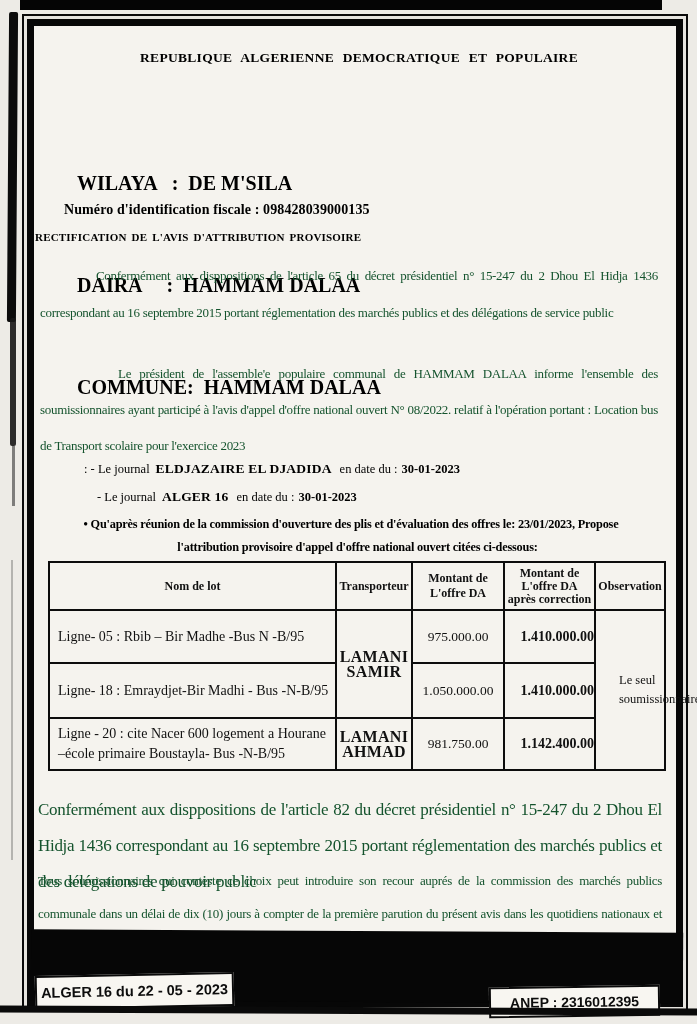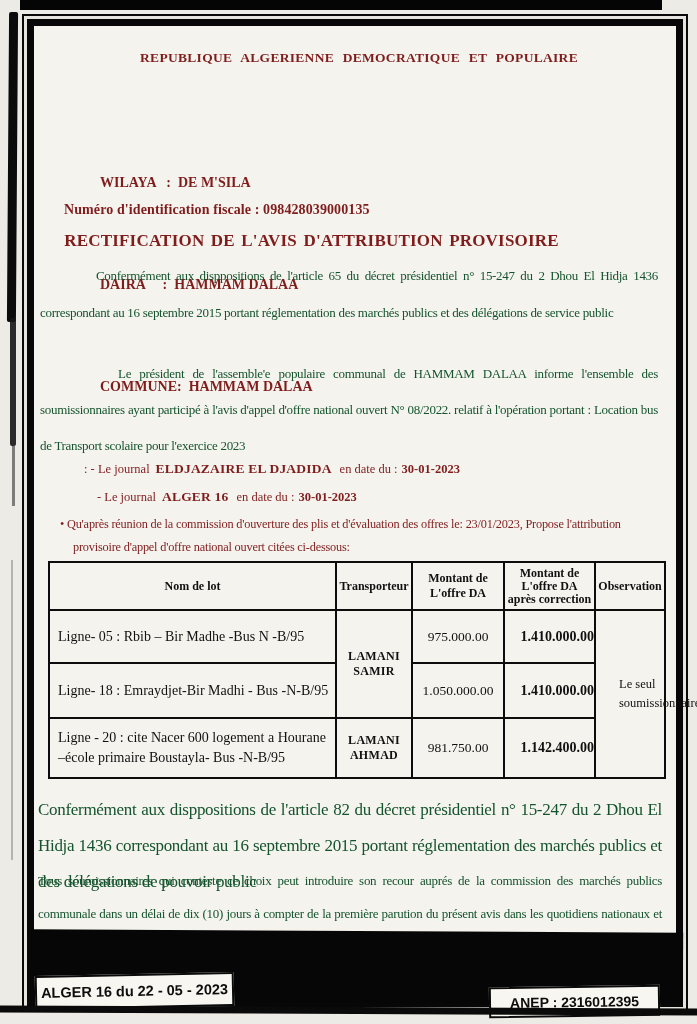--- a/index.html
+++ b/index.html
@@ -11,57 +11,57 @@
   .topbar { position:absolute; left:20px; top:0; width:642px; height:10px; background:#050505; }
   .edge-a { position:absolute; left:8px; top:12px; width:9px; height:310px; background:#0b0b0b; border-radius:2px; transform:rotate(.4deg); }
   .edge-b { position:absolute; left:10px; top:318px; width:6px; height:128px; background:#161616; opacity:.9; border-radius:2px; }
   .edge-c { position:absolute; left:12px; top:446px; width:3px; height:60px; background:#222; opacity:.55; }
   .edge-d { position:absolute; left:11px; top:560px; width:2px; height:300px; background:#333; opacity:.3; }
 
   
   .frame-outer { position:absolute; left:22px; top:14px; width:666px; height:998px; border:2px solid #0a0a0a; background:#e6e4df; }
   .frame-inner { position:absolute; left:3px; top:3px; right:3px; bottom:3px; border:7px solid #070707; background:#f5f3ee; }
 
-  .abs { position:absolute; color:#7f1d1d; }
+  .abs { position:absolute; color:#000000; }
 
   .republic-title { left:35px; top:50px; width:648px; text-align:center; font-weight:bold; font-size:13.5px; letter-spacing:.3px; word-spacing:5px; }
 
-  .admin-block { left:100px; top:98px; font-weight:bold; font-size:14px; white-space:pre; line-height:34px; }
+  .admin-block { left:77px; top:98px; font-weight:bold; font-size:20px; white-space:pre; line-height:34px; }
   .admin-line { display:block; }
 
   .fiscal-line { left:64px; top:202px; font-weight:bold; font-size:14px; letter-spacing:.1px; }
 
-  .doc-title { left:35px; top:231px; width:553px; text-align:center; font-weight:bold; font-size:17px; word-spacing:2px; letter-spacing:.2px; }
+  .doc-title { left:35px; top:231px; width:553px; text-align:left; font-weight:bold; font-size:11px; word-spacing:2px; letter-spacing:.2px; }
 
   .para { text-align:justify; font-size:13px; letter-spacing:-.3px; color:#14532d; }
   .p1 { left:40px; top:257px; width:618px; line-height:37px; text-indent:56px; }
   .p2 { left:40px; top:356px; width:618px; line-height:36px; text-indent:78px; }
   .p3 { left:38px; top:792px; width:624px; line-height:36px; font-size:17px; }
   .p4 { left:38px; top:864px; width:624px; line-height:33px; font-size:13px; }
 
   .journal { font-size:12.5px; white-space:nowrap;text-align:right; }
   .j1 { left:84px; top:461px; }
   .j2 { left:97px; top:489px; }
   .journal .jname { font-weight:bold; font-size:13.5px; margin:0 6px; letter-spacing:.2px; }
   .journal .jdate { font-weight:bold; margin-left:4px; }
   .journal .jmid { margin-left:2px; }
 
-  .bullet-para { left:60px; top:513px; width:582px; font-weight:normal; font-size:12.3px; line-height:23px; letter-spacing:-.2px; padding-left:13px; text-indent:-13px; }
+  .bullet-para { left:60px; top:513px; width:582px; font-weight:bold; font-size:12.3px; line-height:23px; letter-spacing:-.2px; padding-left:13px; text-indent:-13px;text-align:center; }
 
   table.lots { position:absolute; left:48px; top:561px; width:616px; border-collapse:collapse; table-layout:fixed; color:#111; }
   table.lots td, table.lots th { border:2px solid #0c0c0c; vertical-align:middle; }
   table.lots th { font-size:12px; font-weight:bold; text-align:center; padding:2px; }
   th.h-transporter { font-size:10px; }
   th.h-amount-corr { font-size:11px; line-height:13px; }
   col.c-lot { width:287px; } col.c-tr { width:76px; } col.c-am { width:92px; }
   col.c-ac { width:91px; } col.c-ob { width:70px; }
   tr.hdr { height:48px; }
-  tr.r1 { height:53px; } tr.r2 { height:55px; } tr.r3 { height:60px; }
+  tr.r1 { height:53px; } tr.r2 { height:55px; } tr.r3 { height:52px; }
   td.lot { font-size:14px; padding:2px 6px 2px 8px; line-height:20px; }
-  td.transporter { font-size:12px; text-align:center; font-weight:600; letter-spacing:.3px; line-height:15px; padding:2px; }
+  td.transporter { font-size:16px; text-align:center; font-weight:600; letter-spacing:.3px; line-height:15px; padding:2px; }
   td.amount { font-size:13.5px; text-align:center; }
   td.amount-corr { font-size:14px; font-weight:bold; text-align:right; }
   td.obs { font-size:12.5px; padding-left:23px; line-height:19px;border-radius:24px; }
 
   .band { position:absolute; left:31px; top:931px; width:652px; height:71px; background:#060606; transform:rotate(.3deg); }
   .stamp { position:absolute; background:#f8f6f1; border:2.5px solid #0a0a0a; display:flex; align-items:center; justify-content:center; font-family:"Liberation Sans", sans-serif; font-weight:bold; color:#0d0d0d; }
   .stamp-left { left:35px; top:974px; width:199px; height:34px; font-size:14.5px; transform:rotate(-1.2deg); }
   .stamp-right { left:489px; top:986px; width:171px; height:31px; font-size:14px; transform:rotate(-.8deg); }
   .bottomline { position:absolute; left:0; top:1007px; width:697px; height:7px; background:#0a0a0a; transform:rotate(.25deg); }
 </style>

